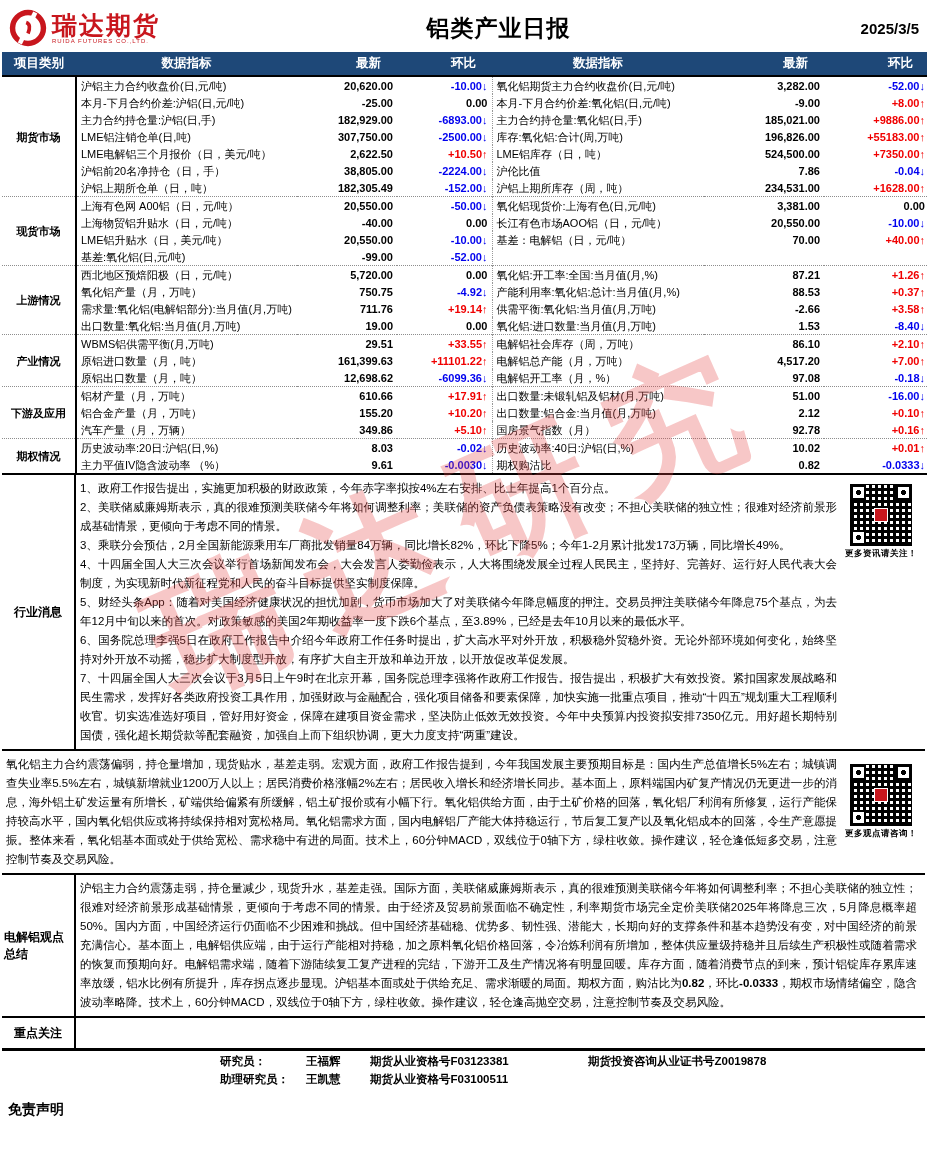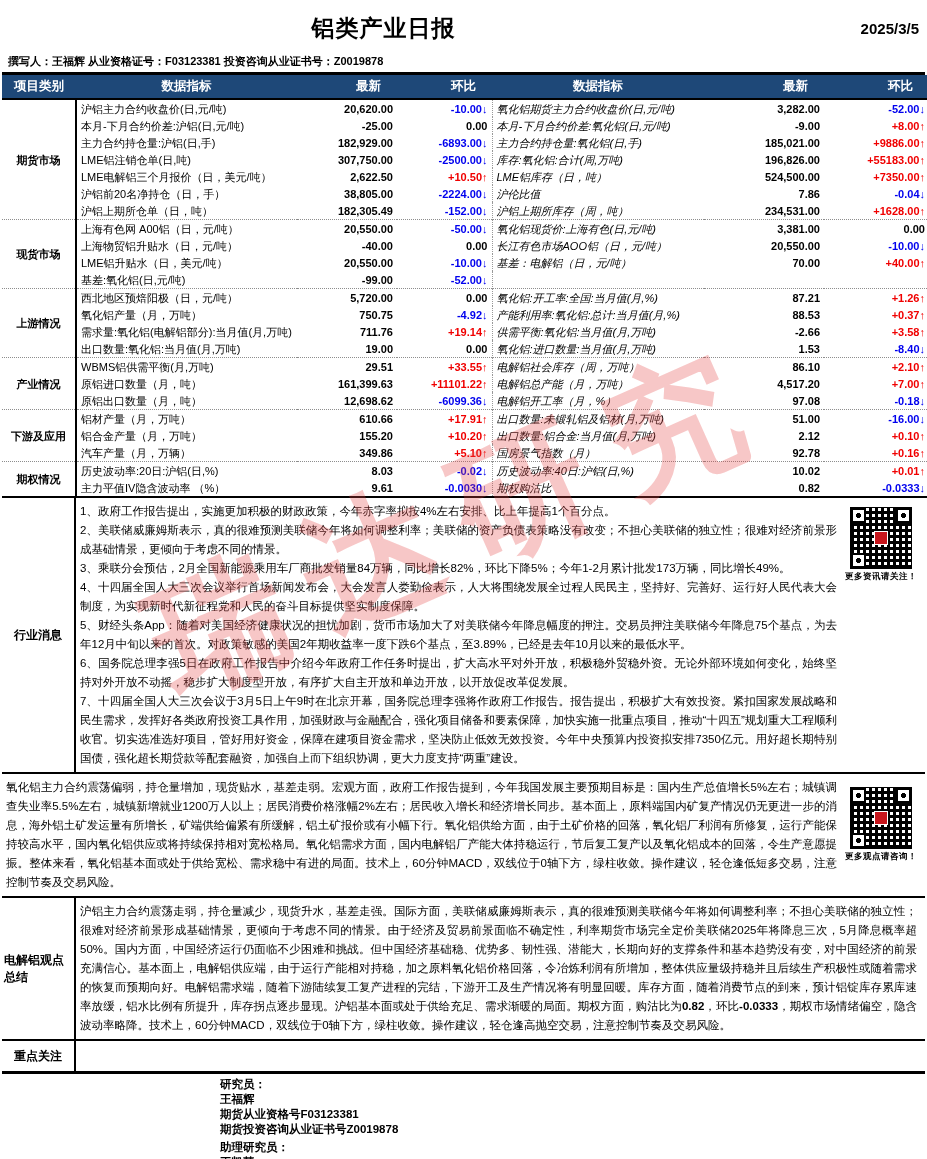--- a/index.html
+++ b/index.html
@@ -18,21 +18,21 @@
   .author-line { font-size:11px; font-weight:bold; padding:2px 6px 3px 6px; border-bottom:3px solid #000; }
 
   
   table.data { width:100%; border-collapse:collapse; table-layout:fixed; }
   table.data thead th { background:#1e4878; color:#fff; font-size:12.5px; font-weight:bold; padding:3px 6px; border-bottom:2px solid #000; }
   table.data thead th.c { }
   table.data thead th.r { text-align:right; padding-right:16px; }
   table.data td { font-size:11px; line-height:14px; padding:1.5px 4px; vertical-align:middle; overflow:hidden; white-space:nowrap; }
   td.cat { font-size:12px; font-weight:bold; text-align:center; border-right:2px solid #000; white-space:normal; }
   td.ind { padding-left:5px;margin-left:48px; }
-  td.rsep { border-left:1px dotted #999;font-style:italic; }
+  td.rsep { border-left:1px dotted #999; }
   td.val { text-align:right; font-weight:bold; padding-right:10px; }
   td.chg { text-align:right; font-weight:bold; padding-right:5px; }
   tr.sec-first td { border-top:1px dotted #8d8d8d; }
   tr.sec-first td.cat ~ td { border-top:1px dotted #8d8d8d; }
   .up { color:#f00000; }
   .down { color:#0000ee; }
   table.data { border-bottom:2px solid #000; }
 
   
   .text-section { display:flex; border-bottom:2px solid #000; position:relative; }
@@ -52,44 +52,54 @@
         background:radial-gradient(circle,#000 0 32%,#fff 33% 100%); }
   .qr .fp.tl { top:0; left:0; } .qr .fp.tr { top:0; right:0; } .qr .fp.bl { bottom:0; left:0; }
   .qr .logo-center { position:absolute; top:23px; left:23px; width:14px; height:14px; background:#c8161d; border:1px solid #fff; }
   .qr-caption { font-size:8.5px; font-weight:bold; margin-top:3px; letter-spacing:0.5px; }
 
   .focus-section .text-content { min-height:30px; }
   .focus-section { border-bottom:3px solid #000; }
 
   
   .footer-note { font-size:11px; font-weight:bold; padding:4px 6px 0 6px; }
-  .cred-line { display:flex; font-size:11.5px; font-weight:bold; padding-left:218px; margin-top:3px;flex-direction:column; }
+  .cred-line { display:flex; font-size:11.5px; font-weight:bold; padding-left:218px; margin-top:3px; }
   .cred-line .cl { width:86px; }
   .cred-line .cn { width:64px; }
   .cred-line .cc { width:218px; }
   .disclaimer-title { font-size:14px; font-weight:bold; padding:14px 6px 2px 6px; }
 
   
   .watermark { position:absolute; top:430px; left:30px; width:860px; text-align:center;
     font-size:135px; font-weight:bold; color:rgba(228,70,70,0.30); letter-spacing:30px;
     transform:rotate(-24deg); transform-origin:center; pointer-events:none; z-index:4; white-space:nowrap; }
 </style>
 </head>
 <body>
 
 <div class="page">
 
   <div class="watermark">瑞达研究</div>
 
   <header class="top-header">
+    <div class="logo">
+      <svg viewBox="0 0 44 44" aria-hidden="true">
+        <path d="M22 2a20 20 0 1 0 0 40 20 20 0 0 0 0-40zm0 6a14 14 0 1 1 0 28 14 14 0 0 1 0-28z" fill="#c8161d"></path>
+        <path d="M30 5 L13 39" stroke="#ffffff" stroke-width="5"></path>
+        <path d="M20 16 q6 2 2 12" stroke="#c8161d" stroke-width="4" fill="none"></path>
+      </svg>
+      <div class="logo-text">
+        <div class="logo-cn">瑞达期货</div>
+        <div class="logo-en">RUIDA FUTURES CO.,LTD.</div>
+      </div>
+    </div>
     <div class="title">铝类产业日报</div>
     <div class="date">2025/3/5</div>
   </header>
 
-  <div class="author-line">撰写人：王福辉  从业资格证号：F03123381   投资咨询从业证书号：Z0019878</div>
 
   <table class="data">
     <colgroup>
       <col style="width:74px">
         <col style="width:221px">
         <col style="width:100px">
         <col style="width:95px">
       <col style="width:212px">
         <col style="width:120px">
         <col style="width:105px">

